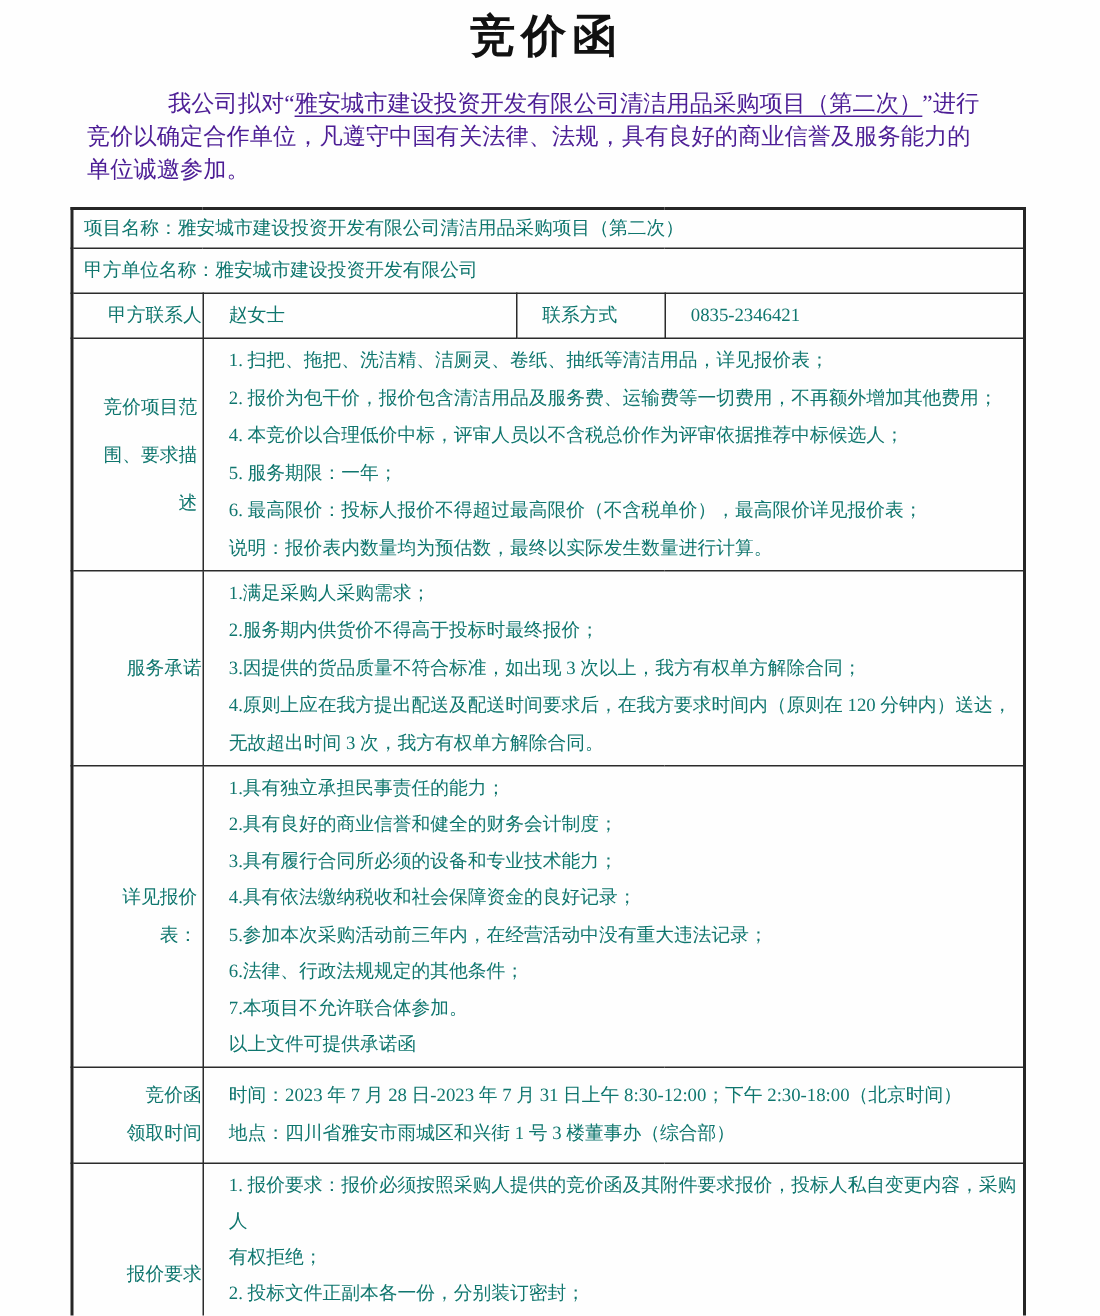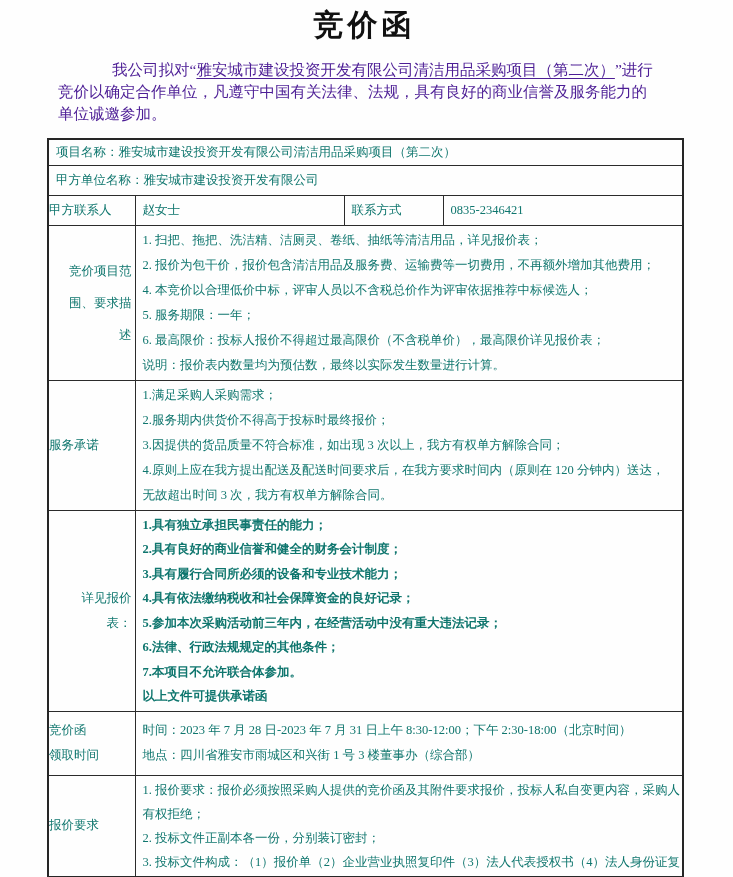--- a/index.html
+++ b/index.html
@@ -46,42 +46,42 @@
     font-size: 12.5px;
     color: #0f766e;
   }
   table.doc td {
     border: 1px solid #2b2b2b;
     vertical-align: middle;
     overflow: hidden;
   }
   td.fullrow { padding: 2px 4px 2px 7px; }
   td.content {
-    padding: 2px 2px 2px 7px;
+    padding: 2px 2px 2px 17px;
     line-height: 25px;
     white-space: pre-line;
   }
   td.lbl {
-    text-align: left;
+    text-align: right;
     line-height: 25px;
     white-space: pre-line;
   }
   td.lbl-left {
     text-align: right;
     padding-left: 15px;
     padding-right: 3px;
   }
   tr.r1 td { height: 26px; }
   tr.r2 td { height: 30px; margin-top: 36px; }
   tr.r3 td { height: 28px; }
   tr.r4 td { height: 152px; }
   tr.r4 td.lbl { line-height: 32px; }
   tr.r5 td { height: 128px; }
   tr.r6 td { height: 198px; }
-  tr.r6 td.content { line-height: 24.5px; font-weight: bold; }
+  tr.r6 td.content { line-height: 24.5px; }
   tr.r7 td { height: 64px; }
   tr.r8 td { height: 96px; }
   tr.r8 td.content { line-height: 24px; }
 </style>
 </head>
 <body>
 
 <div class="page">
 
   <h1 class="title">竞价函</h1>

